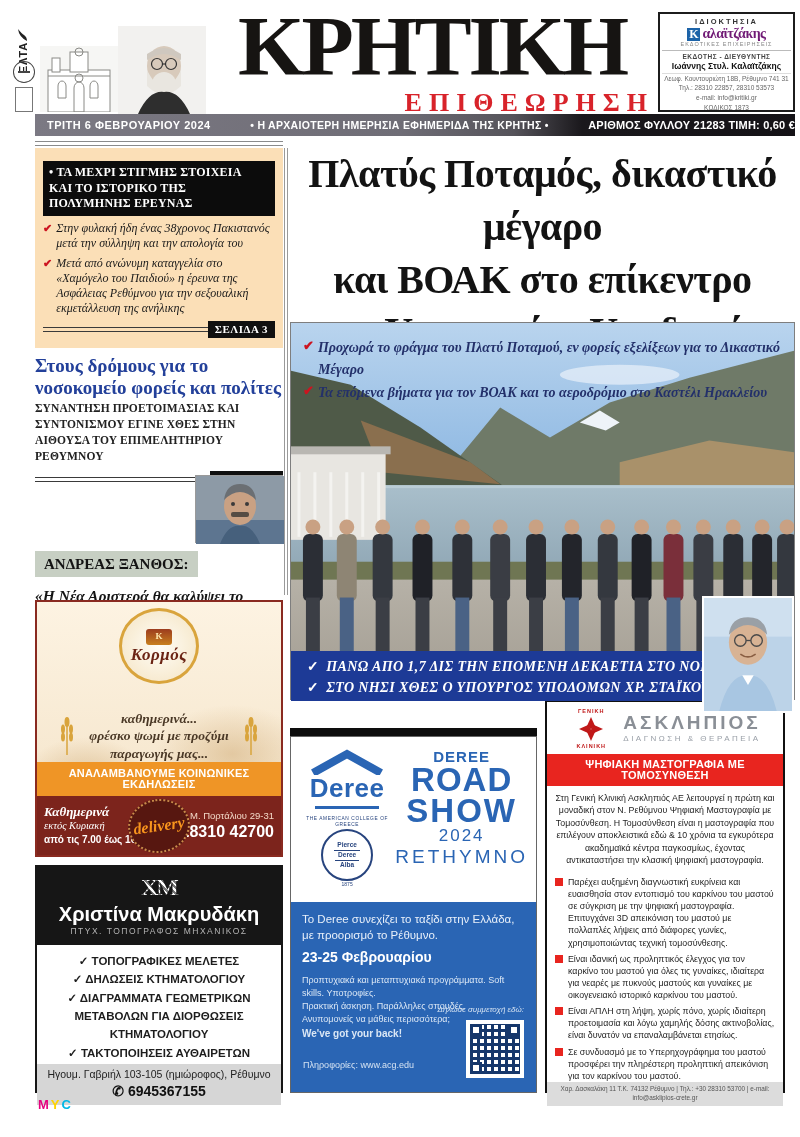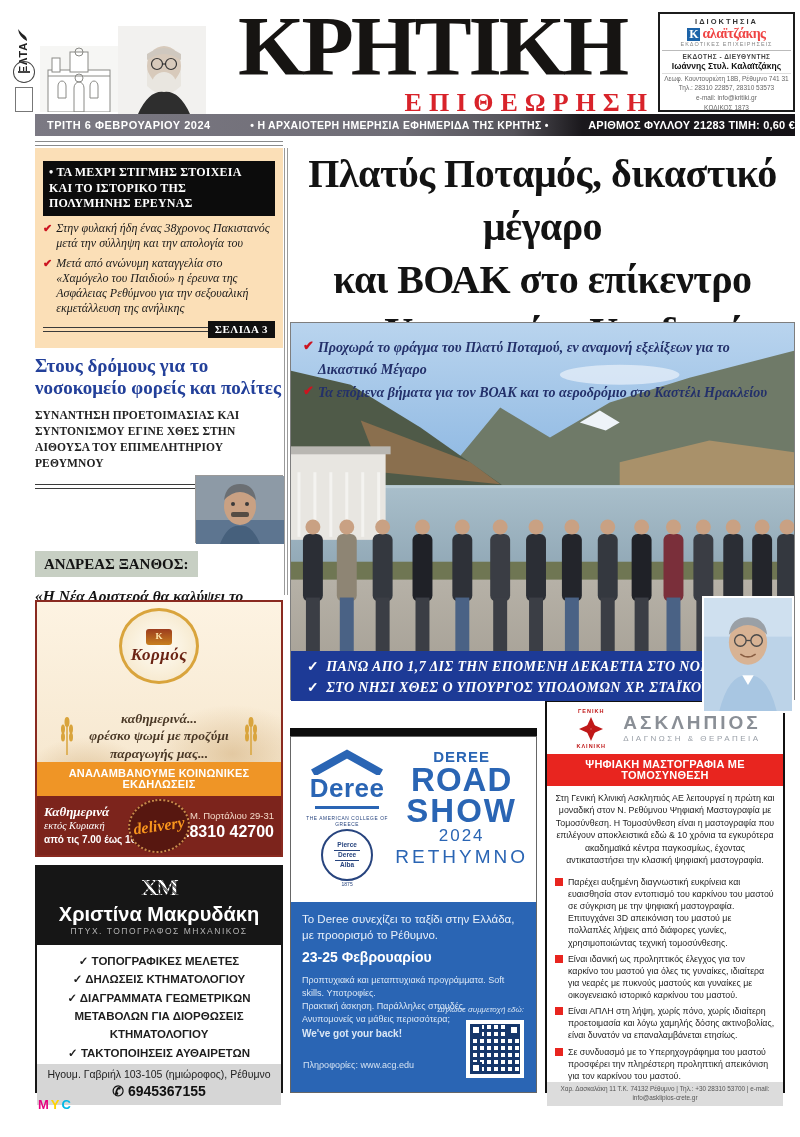--- a/index.html
+++ b/index.html
@@ -17,21 +17,21 @@
   .bird{font-size:11px;color:#222;transform:rotate(-90deg)}
   .church{position:absolute;left:40px;top:46px;width:78px;height:66px}
   .founder{position:absolute;left:118px;top:26px;width:88px;height:88px}
   .titlewrap{position:absolute;left:206px;top:6px;width:452px;text-align:center}
   .title{font:700 84px/0.98 "Liberation Serif",serif;color:#161412;letter-spacing:-3px;transform:scaleX(1.02);white-space:nowrap}
   .subtitle{font:600 26px/1 "Liberation Serif",serif;color:var(--masthead-red,#d8232a);letter-spacing:7px;margin-top:2px;text-align:right;padding-right:4px;white-space:nowrap}
   .pubbox{position:absolute;left:658px;top:12px;width:137px;height:100px;border:2px solid #1c1c1c;padding:3px 2px;text-align:center}
   .pb-own{font:700 7.5px/1.2 "Liberation Sans",sans-serif;letter-spacing:2px;color:#333}
   .pb-brandrow{display:flex;align-items:center;justify-content:center;gap:2px;margin-top:1px}
   .pb-k{display:inline-block;background:#1c63a8;color:#fff;font:700 12px/13px "Liberation Serif",serif;width:13px;height:13px}
-  .pb-brand{font:700 14px/1 "Liberation Serif",serif;color:#ef4444;letter-spacing:-0.5px}
+  .pb-brand{font:700 14px/1 "Liberation Serif",serif;color:#701a75;letter-spacing:-0.5px}
   .pb-sub{font:400 5.5px/1.2 "Liberation Sans",sans-serif;color:#888;letter-spacing:1px}
   .pb-role{font:700 6.5px/1.3 "Liberation Sans",sans-serif;color:#444;border-top:1px solid #bbb;margin-top:2px;padding-top:2px;letter-spacing:.5px}
   .pb-name{font:700 8.5px/1.25 "Liberation Sans",sans-serif;color:#111}
   .pb-line{font:400 6.5px/1.5 "Liberation Sans",sans-serif;color:#666;border-top:1px solid #ddd;margin-top:1px}
   .pb-line+.pb-line{border-top:none;margin-top:0}
   .pb-code{font:400 6.5px/1.5 "Liberation Sans",sans-serif;color:#666}
 
   
   .datebar{position:absolute;left:35px;top:114px;width:760px;height:22px;display:flex;align-items:center;
     background:linear-gradient(90deg,#7b7983 0%,#6f6d76 48%,#55535a 63%,#1a181c 72%,#141216 100%)}
@@ -50,21 +50,21 @@
 
   .s1{position:absolute;left:0;top:0;width:248px;height:200px;background:var(--peach,#fbdfb7);padding:7px 8px 0}
   .s1 h2{font:700 17px/1.22 "Liberation Serif",serif;color:#141414;letter-spacing:-0.2px}
   .blackbar{background:#0c0c0c;color:#fff;font:700 12px/1.3 "Liberation Serif",serif;padding:4px 6px;margin-top:6px;letter-spacing:.2px}
   .chk{display:flex;gap:4px;font:italic 400 12px/1.25 "Liberation Serif",serif;color:#1a1a1a;margin-top:5px}
   .ck{color:#cc1420;font-style:normal;font-weight:700;font-size:11px;line-height:1.4}
   .s1 .pagerow{margin-top:5px}
 
   .s2{position:absolute;left:0;top:207px;width:248px}
   .s2 h2{font:700 19px/1.18 "Liberation Serif",serif;color:var(--headline-blue,#23409a)}
-  .s2 .dek{font:600 11.5px/1.4 "Liberation Serif",serif;color:#222;margin-top:7px;letter-spacing:.1px}
+  .s2 .dek{font:600 11.5px/1.4 "Liberation Serif",serif;color:#222;letter-spacing:.1px}
 
   .s3{position:absolute;left:0;top:327px;width:248px}
   .s3photo{float:right;width:88px;height:68px;margin:0 0 4px 6px;border:1px solid #9a9a9a}
   .s3kick{display:inline-block;background:#c7cfc3;font:700 15px/1 "Liberation Serif",serif;color:#141414;padding:6px 9px 5px;margin:4px 0 9px}
   .s3 h3{font:italic 700 15.5px/1.35 "Liberation Serif",serif;color:#141414}
   .s3 .pagerow{clear:both}
 
   
   .kormos{position:absolute;left:0;top:452px;width:248px;height:257px;border:2px solid #8a2a20;display:flex;flex-direction:column;
     background:
@@ -489,21 +489,21 @@
               <rect x="488" y="212" width="20" height="68" rx="6" fill="#34383f"></rect>
               <rect x="491" y="276" width="14" height="58" fill="#3b3e45"></rect>
               <circle cx="498" cy="205" r="7.5" fill="#c9a183"></circle>
             </g>
           </g>
       </svg>
 
       <div class="photo-bullets">
         <div class="chk">
           <span class="ck">✔</span>
-          <span>Προχωρά το φράγμα του Πλατύ Ποταμού, εν αναμονή εξελίξεων για το Δικαστικό Μέγαρο</span>
+          <span>Προχωρά το φράγμα του Πλατύ Ποταμού, εν φορείς εξελίξεων για το Δικαστικό Μέγαρο</span>
         </div>
         <div class="chk">
           <span class="ck">✔</span>
           <span>Τα επόμενα βήματα για τον ΒΟΑΚ και το αεροδρόμιο στο Καστέλι Ηρακλείου</span>
         </div>
       </div>
 
       <div class="banner">
         <div class="bl">
           <span class="wck">✓</span><span>ΠΑΝΩ ΑΠΟ 1,7 ΔΙΣ ΤΗΝ ΕΠΟΜΕΝΗ ΔΕΚΑΕΤΙΑ ΣΤΟ ΝΟΜΟ</span>

